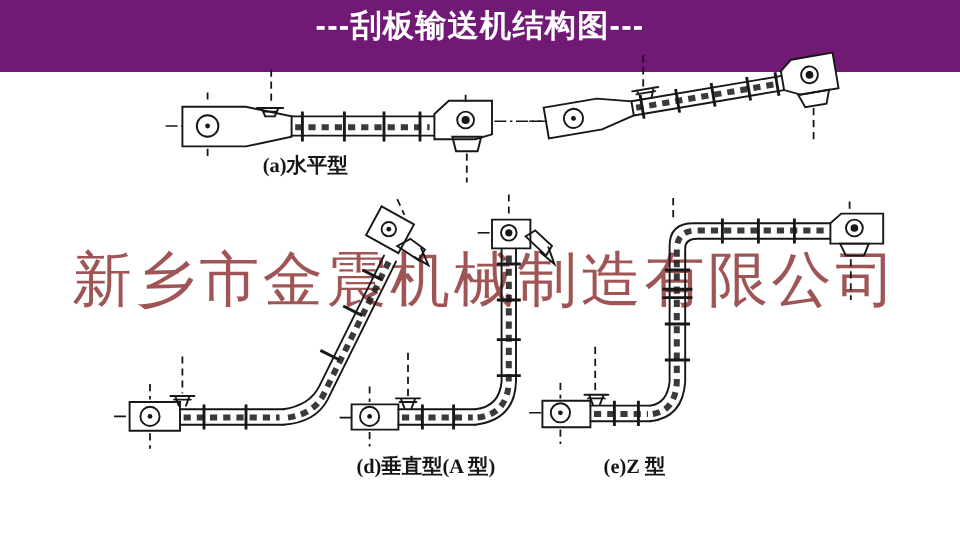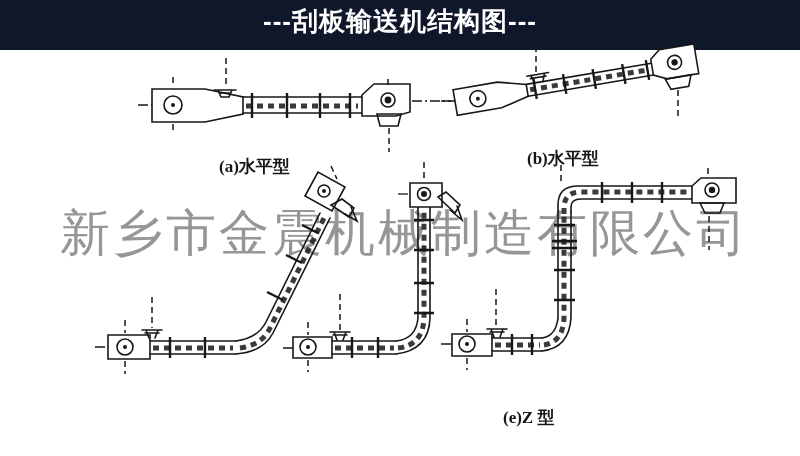--- a/index.html
+++ b/index.html
@@ -1,27 +1,27 @@
 <!DOCTYPE html>
 <html><head>
 <meta charset="utf-8">
 <style>
   html,body{margin:0;padding:0;background:#ffffff;}
   .screen{position:relative;width:800px;height:456px;background:#ffffff;overflow:hidden;
           font-family:"Liberation Sans","DejaVu Sans",sans-serif;}
-  .header{position:absolute;left:0;top:0;width:800px;height:50px;background:#0f172a;}
+  .header{position:absolute;left:0;top:0;width:800px;height:60px;background:#701a75;}
   .header-title{width:100%;text-align:center;line-height:43px;color:#ffffff;
                 font-size:26px;font-weight:bold;letter-spacing:1px;
                 font-family:"Liberation Sans","DejaVu Sans",sans-serif;}
   .watermark{position:absolute;left:60px;top:200px;width:740px;white-space:nowrap;
-             font-size:50px;letter-spacing:3px;color:#737373;opacity:.75;
+             font-size:50px;letter-spacing:3px;color:#7f1d1d;opacity:.75;
              font-family:"DejaVu Sans","Liberation Sans",sans-serif;z-index:1;}
   svg.diagram{position:absolute;left:0;top:0;z-index:2;}
   .label{position:absolute;z-index:3;color:#161616;font-weight:bold;white-space:nowrap;
-         font-family:"Liberation Serif","DejaVu Serif",serif;font-size:17px;margin-top:29px;}
+         font-family:"Liberation Serif","DejaVu Serif",serif;font-size:17px;}
   .caption{position:absolute;left:235px;top:418px;width:430px;text-align:center;z-index:3;
            color:#111;font-weight:bold;font-size:21px;letter-spacing:1px;
            font-family:"Liberation Serif","DejaVu Serif",serif;}
   .ln{stroke:#171717;stroke-width:1.6;fill:none;stroke-linecap:round;}
   .fillw{fill:#ffffff;}
   .dash{stroke:#171717;stroke-width:1.5;fill:none;stroke-dasharray:6 4;}
   .ddot{stroke:#171717;stroke-width:1.3;fill:none;stroke-dasharray:10 3 2 3;}
   .chain{stroke:#1f1f1f;stroke-width:5;fill:none;stroke-dasharray:6 5;opacity:.88;}
   .tick{stroke:#171717;stroke-width:2.4;fill:none;stroke-linecap:butt;}
   .dot{fill:#171717;}
@@ -159,17 +159,17 @@
 
       <path class="ln fillw" d="M692 186 L701 178 H736 V203 H692 Z"></path>
       <circle class="ln fillw" cx="712" cy="190" r="7"></circle>
       <circle class="dot" cx="712" cy="190" r="3.2"></circle>
       <path class="ln" d="M700 203 L705 213 H720 L724 203 Z"></path>
       <path class="dash" d="M708 168 V178 M709 216 V250"></path>
     </g>
   </svg>
 
   <div class="label" style="left:219px;top:126px;">(a)水平型</div>
-  <div class="label" style="left:527px;top:118px;">(b)水平型</div>
+  <div class="label" style="left:297px;top:377px;">(d)垂直型(A 型)</div>
   <div class="label" style="left:503px;top:377px;">(e)Z 型</div>
 
 
 </div>
 
 </body></html>

